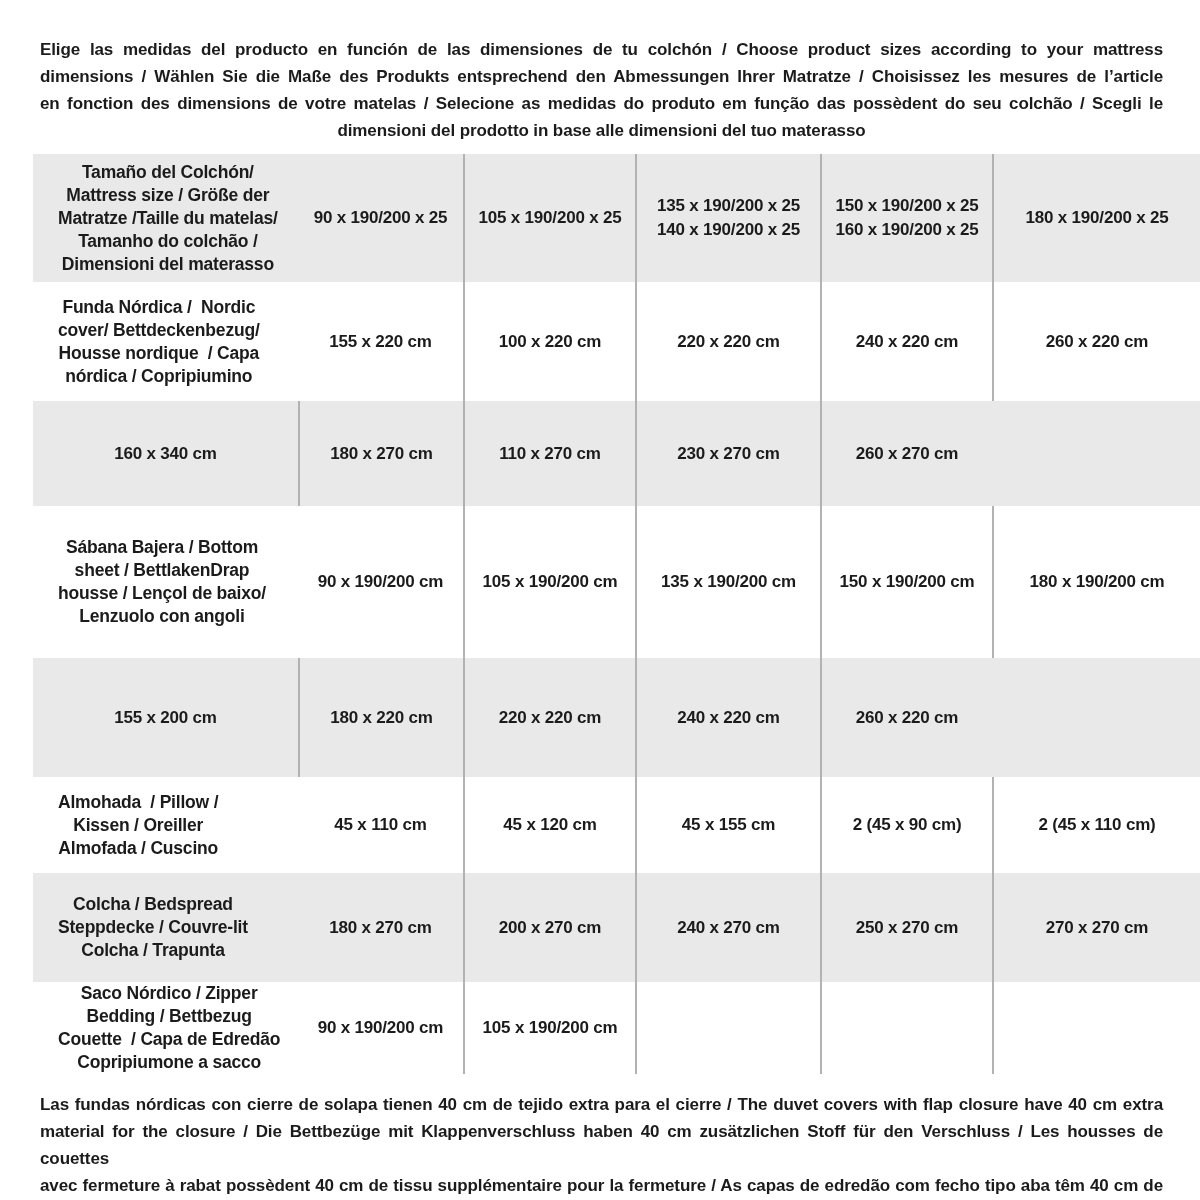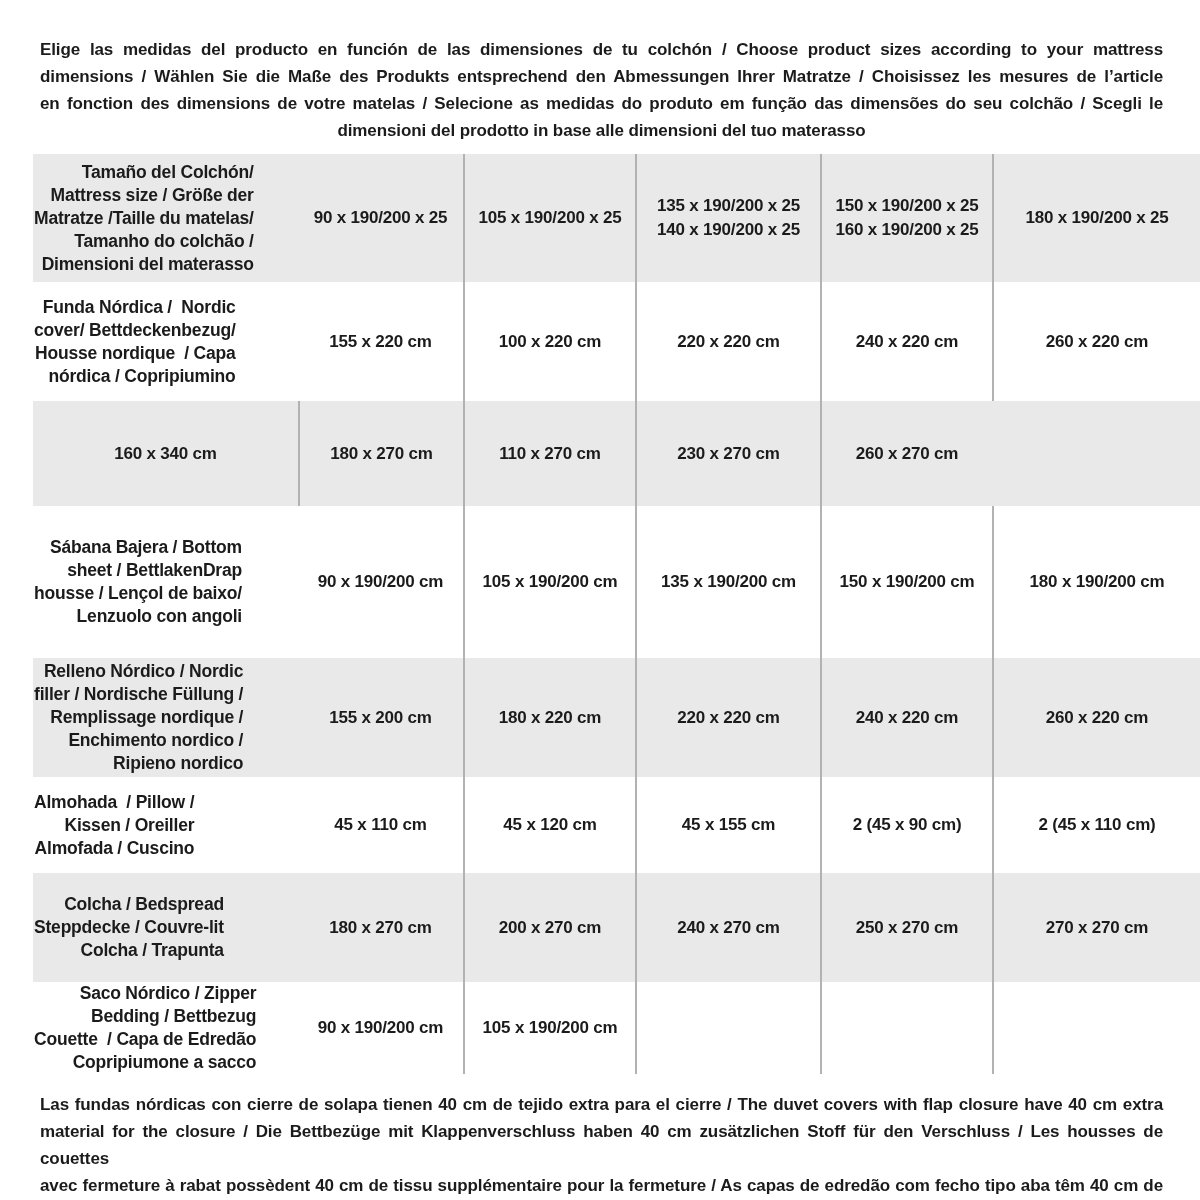--- a/index.html
+++ b/index.html
@@ -26,33 +26,33 @@
   .size-table .row:nth-child(7){height:109px}
   .size-table .row:nth-child(8){height:90px}
 
   .cell{
     display:flex;align-items:center;justify-content:center;
     font-size:17px;line-height:24px;white-space:pre-line;text-align:center;
     letter-spacing:-0.2px;
   }
   .cell.divided{border-left:2px solid #b2b2b2}
   .cell.label{
-    justify-content:flex-start;text-align:right;padding-left:1px;
+    justify-content:flex-start;text-align:center;padding-left:25px;
     white-space:pre-wrap;line-height:23px;font-size:17.5px;
   }
 </style>
 </head>
 <body>
 
 <div>
 
   <div class="para intro">
     <div class="jline">Elige las medidas del producto en función de las dimensiones de tu colchón / Choose product sizes according to your mattress</div>
     <div class="jline">dimensions / Wählen Sie die Maße des Produkts entsprechend den Abmessungen Ihrer Matratze / Choisissez les mesures de l’article</div>
-    <div class="jline">en fonction des dimensions de votre matelas / Selecione as medidas do produto em função das dimensões do seu colchão / Scegli le</div>
+    <div class="jline">en fonction des dimensions de votre matelas / Selecione as medidas do produto em função das possèdent do seu colchão / Scegli le</div>
     <div class="lastline">dimensioni del prodotto in base alle dimensioni del tuo materasso</div>
   </div>
 
   <div class="size-table">
 
     <div class="row gray">
       <div class="cell label">Tamaño del Colchón/
 Mattress size / Größe der
 Matratze /Taille du matelas/
 Tamanho do colchão /
@@ -92,25 +92,20 @@
 housse / Lençol de baixo/
 Lenzuolo con angoli</div>
       <div class="cell">90 x 190/200 cm</div>
       <div class="cell divided">105 x 190/200 cm</div>
       <div class="cell divided">135 x 190/200 cm</div>
       <div class="cell divided">150 x 190/200 cm</div>
       <div class="cell divided">180 x 190/200 cm</div>
     </div>
 
     <div class="row gray">
-      <div class="cell label">Relleno Nórdico / Nordic
-filler / Nordische Füllung /
-Remplissage nordique /
-Enchimento nordico /
-Ripieno nordico</div>
       <div class="cell">155 x 200 cm</div>
       <div class="cell divided">180 x 220 cm</div>
       <div class="cell divided">220 x 220 cm</div>
       <div class="cell divided">240 x 220 cm</div>
       <div class="cell divided">260 x 220 cm</div>
     </div>
 
     <div class="row">
       <div class="cell label">Almohada  / Pillow /
 Kissen / Oreiller

